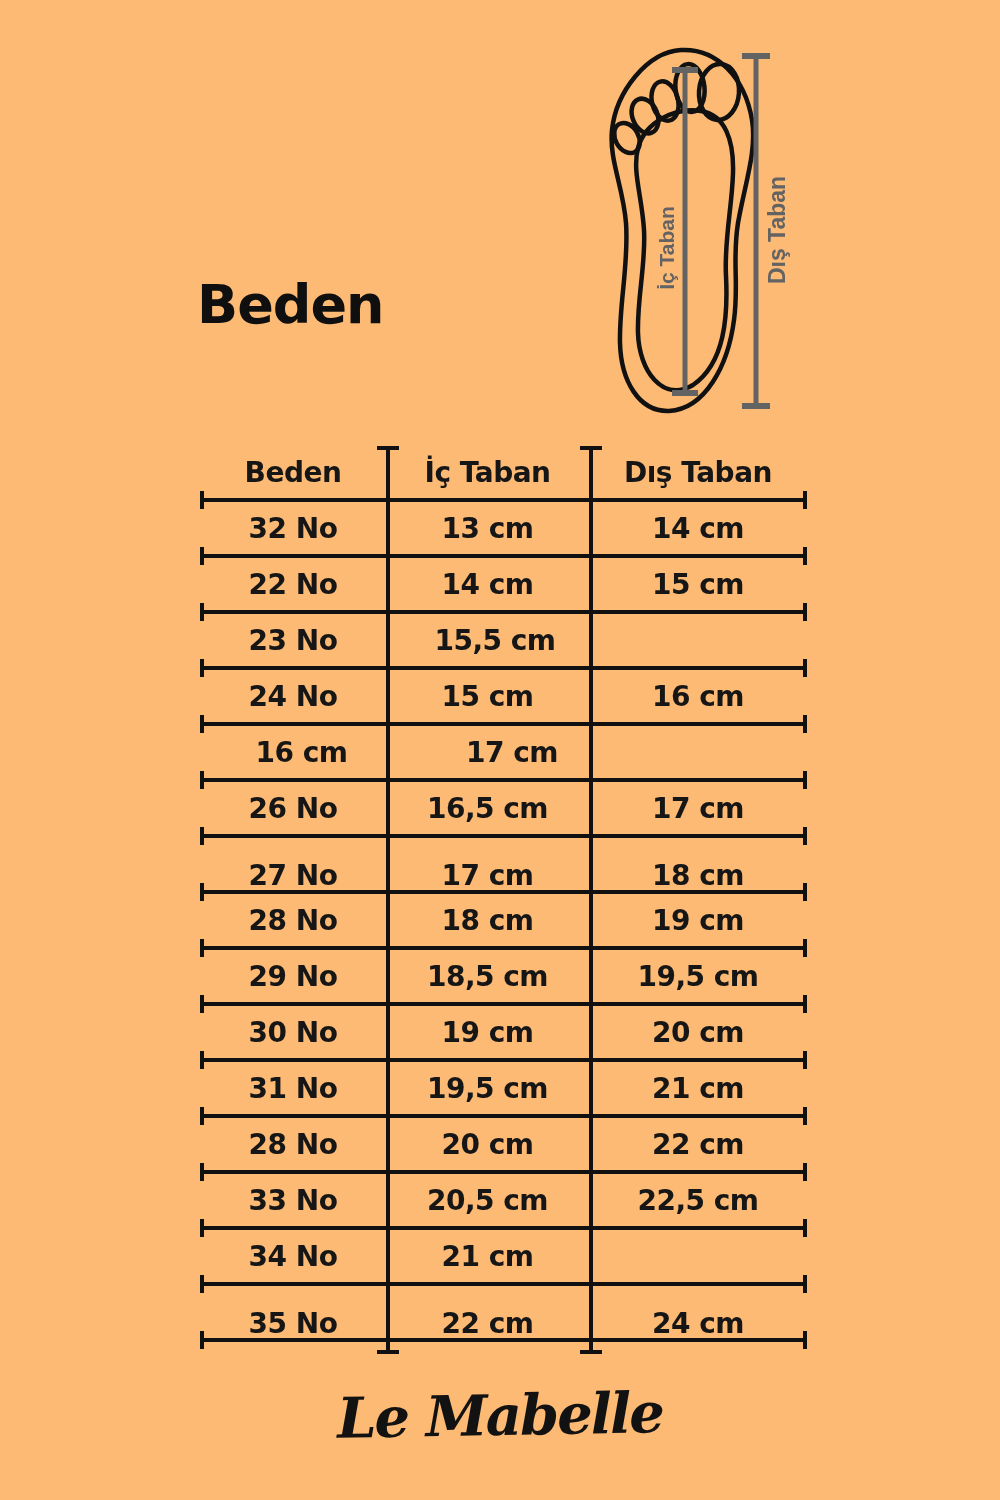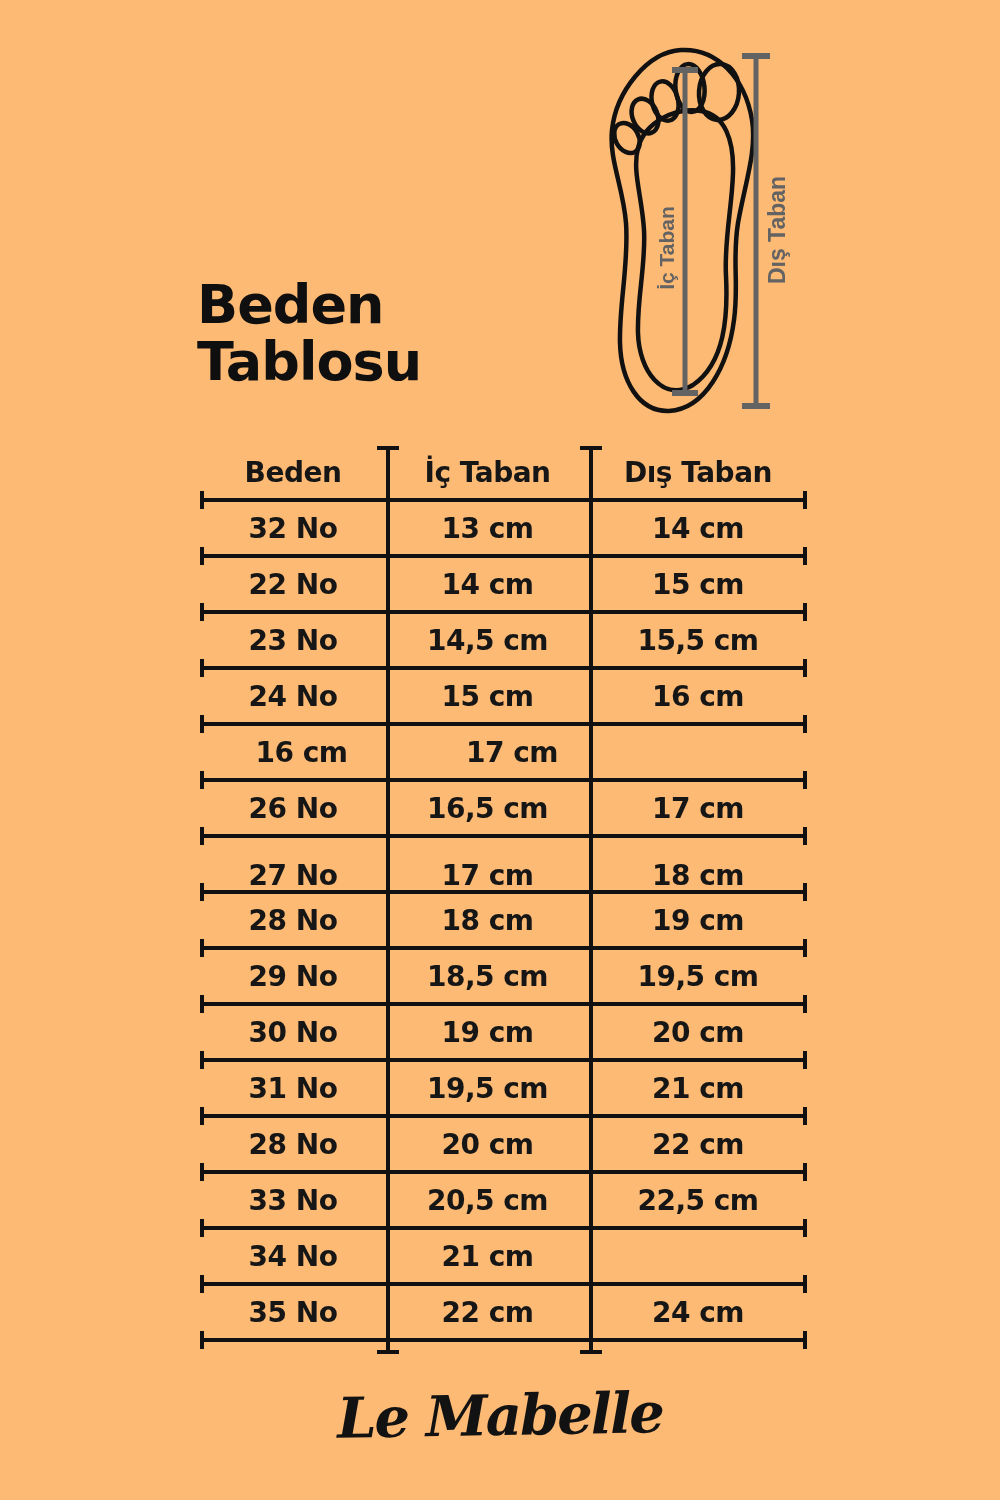--- a/index.html
+++ b/index.html
@@ -122,21 +122,20 @@
     transform: rotate(-1deg);
   }
 </style>
 </head>
 <body>
 
 <div class="page">
 
   <div class="title">
     <div>Beden</div>
-    <div>Tablosu</div>
   </div>
 
   <div class="foot-figure">
     <svg viewBox="0 0 300 440" xmlns="http://www.w3.org/2000/svg">
 
       <path d="M 126 42
                C 162 40 190 70 197 112
                C 202 143 190 175 183 215
                C 177 252 184 275 179 312
                C 173 358 150 401 114 403
@@ -191,21 +190,20 @@
     <div class="cell c2">13 cm</div>
     <div class="cell c3">14 cm</div>
   </div>
         <div class="trow" style="top: 112px;">
     <div class="cell c1">22 No</div>
     <div class="cell c2">14 cm</div>
     <div class="cell c3">15 cm</div>
   </div>
         <div class="trow" style="top: 168px;">
     <div class="cell c1">23 No</div>
-    <div class="cell c2">14,5 cm</div>
     <div class="cell c3">15,5 cm</div>
   </div>
         <div class="trow" style="top: 224px;">
     <div class="cell c1">24 No</div>
     <div class="cell c2">15 cm</div>
     <div class="cell c3">16 cm</div>
   </div>
         <div class="trow" style="top: 280px;">
     <div class="cell c2">16 cm</div>
     <div class="cell c3">17 cm</div>
@@ -247,21 +245,21 @@
   </div>
         <div class="trow" style="top: 728px;">
     <div class="cell c1">33 No</div>
     <div class="cell c2">20,5 cm</div>
     <div class="cell c3">22,5 cm</div>
   </div>
         <div class="trow" style="top: 784px;">
     <div class="cell c1">34 No</div>
     <div class="cell c2">21 cm</div>
   </div>
-        <div class="trow" style="top: 840px;">
+        <div class="trow" style="top: 840px; align-items: flex-end;">
     <div class="cell c1">35 No</div>
     <div class="cell c2">22 cm</div>
     <div class="cell c3">24 cm</div>
   </div>
         <div class="hsep" style="top: 54px;"></div>
         <div class="hsep" style="top: 110px;"></div>
         <div class="hsep" style="top: 166px;"></div>
         <div class="hsep" style="top: 222px;"></div>
         <div class="hsep" style="top: 278px;"></div>
         <div class="hsep" style="top: 334px;"></div>

